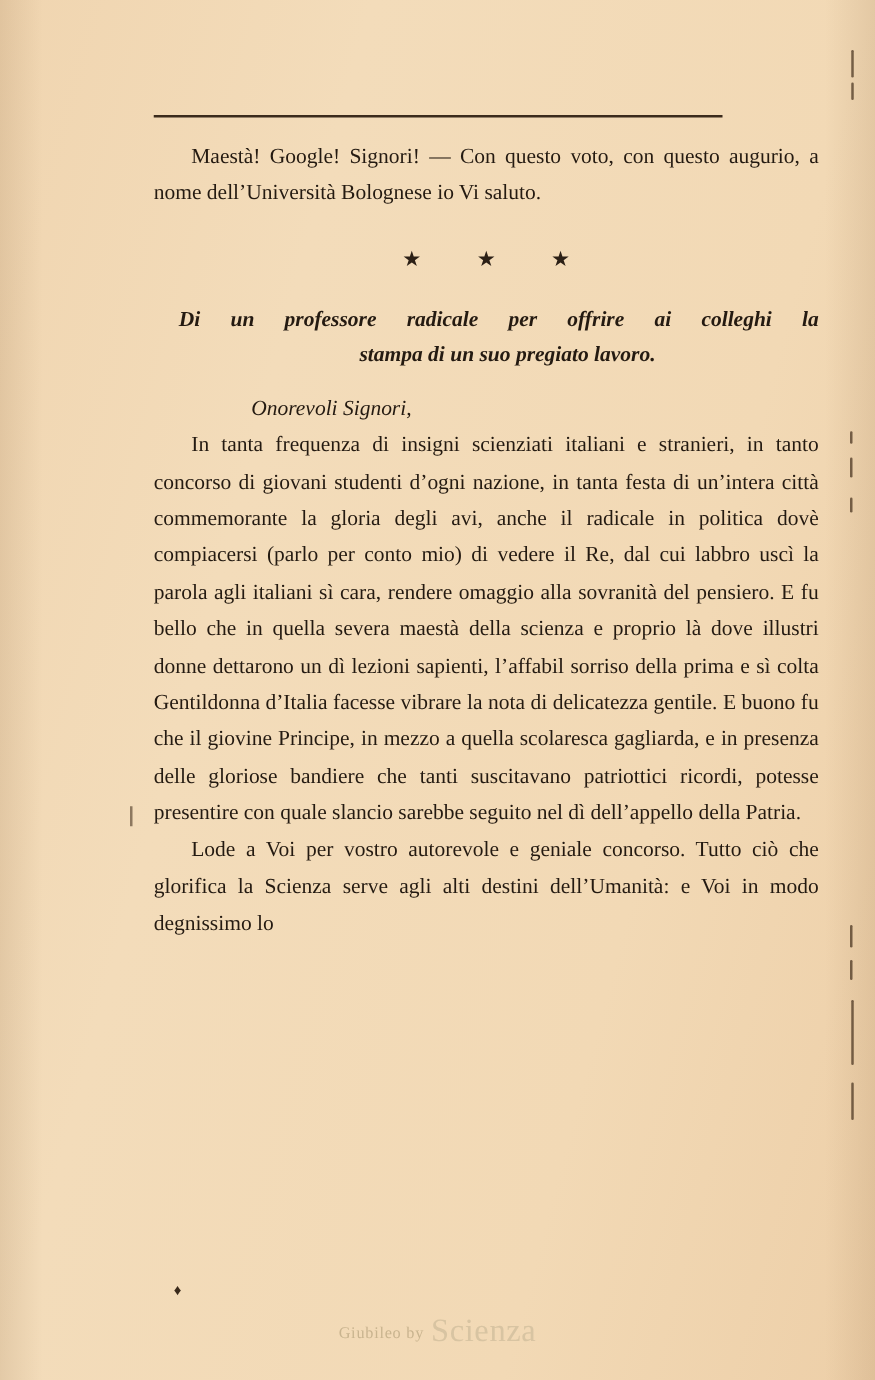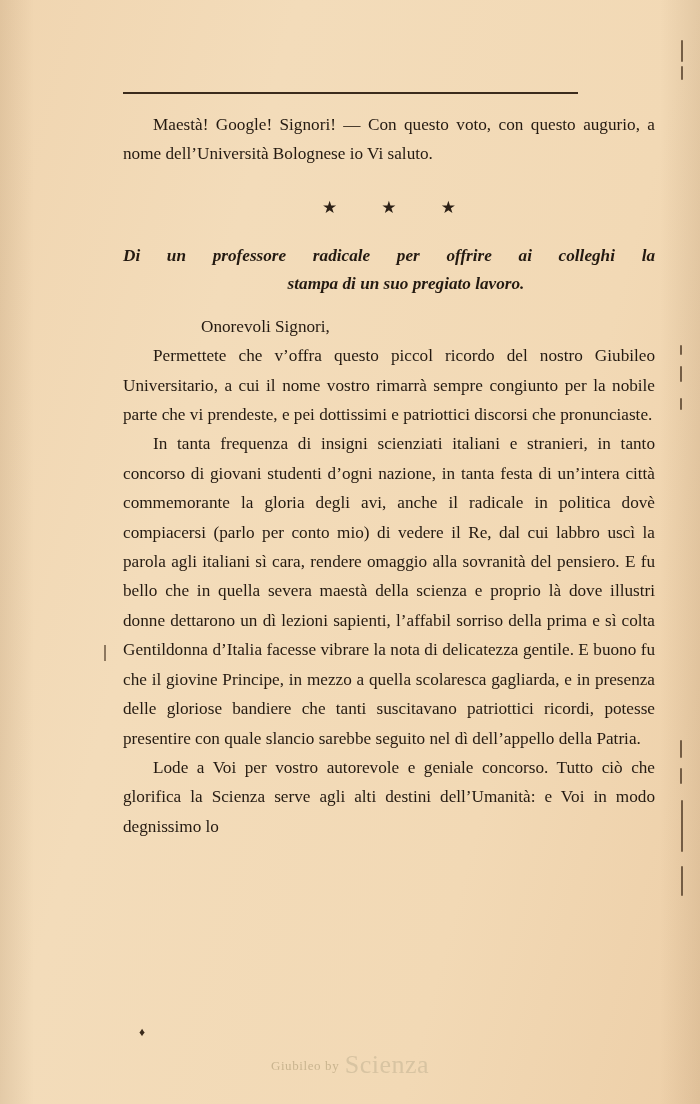--- a/index.html
+++ b/index.html
@@ -113,25 +113,27 @@
   }
   .subhead .l2 {
     display: block;
     padding-left: 34px;
     text-align: center;
   }
   .subhead .l1 {
     display: block;
     text-align: justify;
     text-align-last: justify;
+    margin-left: 20px;
   }
 
   .salutation {
     text-indent: 78px;
     margin-bottom: 0;
+    font-style: italic;
   }
 
   .watermark {
     position: absolute;
     left: 0;
     right: 0;
     bottom: 24px;
     text-align: center;
     font-size: 20px;
     color: #cdb894;
@@ -197,21 +199,20 @@
 
     <div class="stars">★  ★  ★</div>
 
     <div class="subhead">
       <span class="l1">Di un professore radicale per offrire ai colleghi la</span>
       <span class="l2">stampa di un suo pregiato lavoro.</span>
     </div>
 
     <p class="salutation">Onorevoli Signori,</p>
 
-    <p class="indent">Permettete che v’offra questo piccol ricordo del nostro Giubileo Universitario, a cui il nome vostro rimarrà sempre congiunto per la nobile parte che vi prendeste, e pei dottissimi e patriottici discorsi che pronunciaste.</p>
 
     <p class="indent">In tanta frequenza di insigni scienziati italiani e stranieri, in tanto concorso di giovani studenti d’ogni nazione, in tanta festa di un’intera città commemorante la gloria degli avi, anche il radicale in politica dovè compiacersi (parlo per conto mio) di vedere il Re, dal cui labbro uscì la parola agli italiani sì cara, rendere omaggio alla sovranità del pensiero. E fu bello che in quella severa maestà della scienza e proprio là dove illustri donne dettarono un dì lezioni sapienti, l’affabil sorriso della prima e sì colta Gentildonna d’Italia facesse vibrare la nota di delicatezza gentile. E buono fu che il giovine Principe, in mezzo a quella scolaresca gagliarda, e in presenza delle gloriose bandiere che tanti suscitavano patriottici ricordi, potesse presentire con quale slancio sarebbe seguito nel dì dell’appello della Patria.</p>
 
     <p class="indent">Lode a Voi per vostro autorevole e geniale concorso. Tutto ciò che glorifica la Scienza serve agli alti destini dell’Umanità: e Voi in modo degnissimo lo</p>
 
   </div>
 
   <div class="spot spot-1">♦</div>
 
   <div class="margin-marks">

